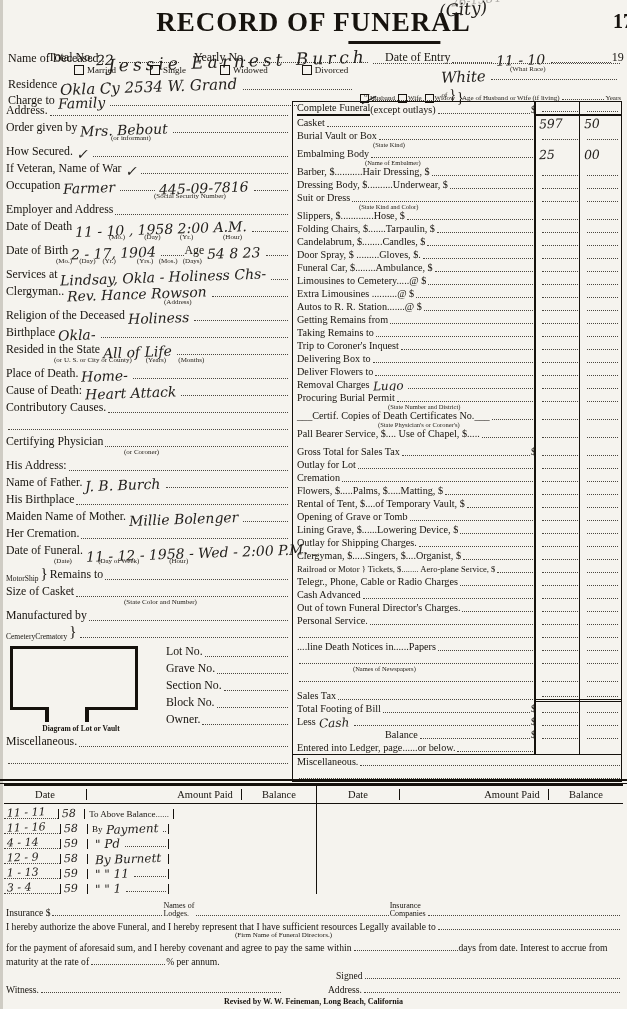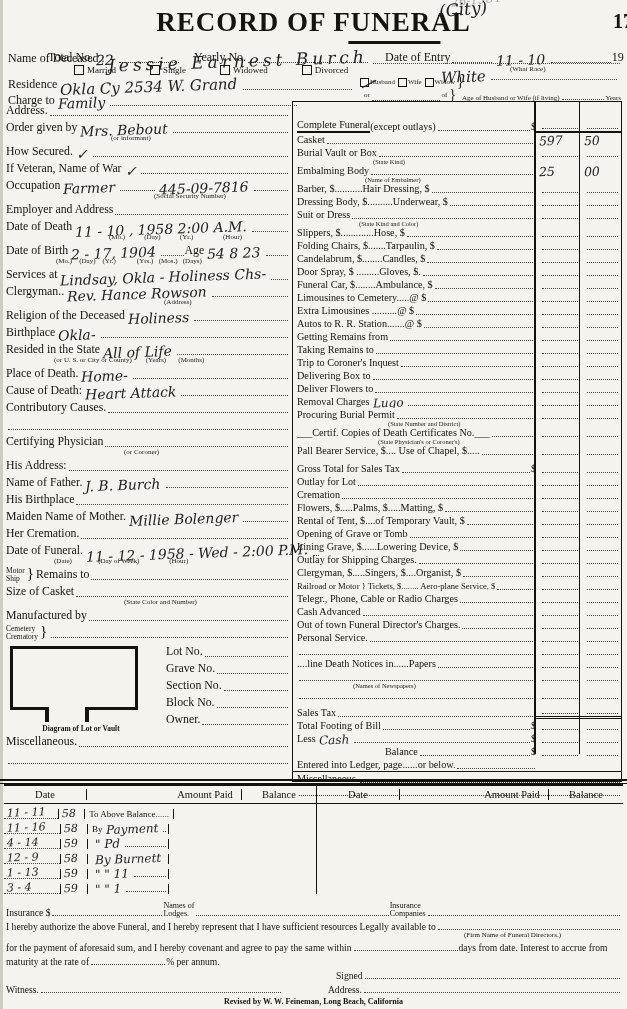--- a/index.html
+++ b/index.html
@@ -38,31 +38,31 @@
   .checked-box{position:relative;}
   .checked-box::after{content:"";position:absolute;left:-2px;top:-4px;width:16px;height:9px;border-bottom:1.6px solid #222;transform:rotate(-28deg);}
   .brace-ch{font-size:14px;margin-left:2px;}
   .tinycap{font-size:7px;color:#201c17;}
   
   .main{position:absolute;top:101px;left:6px;width:616px;height:681px;display:flex;}
   .left-col{width:283px;padding-right:3px;}
   .lrow{}
   .lline{display:flex;align-items:flex-end;height:17px;font-size:11.8px;}
   .sub{height:7px;font-size:7px;line-height:7px;white-space:pre;overflow:hidden;color:#25211b;}
-  .stack{display:flex;flex-direction:column;font-size:7.5px;line-height:7.5px;}
+  .stack{display:flex;flex-direction:row;font-size:7.5px;line-height:7.5px;}
   .brace{font-size:15px;margin:0 2px;}
   .diagram-row{display:flex;height:92px;}
   .diag-wrap{width:152px;position:relative;}
   .diag-box{position:absolute;left:4px;top:6px;width:122px;height:58px;border:3px solid #15110c;}
   .diag-leg{position:absolute;bottom:-15px;width:4px;height:15px;background:#15110c;}
   .diag-gap{position:absolute;bottom:-3px;height:3px;background:#f5f3ee;}
   .diag-cap{position:absolute;left:0;top:84px;width:150px;text-align:center;font-size:7.5px;font-weight:bold;}
   .minifields{flex:1;padding:2px 0 0 8px;}
   
-  .right-col{flex:1;border:1.4px solid #15110c;position:relative;font-size:10.2px;padding-top:18px;}
+  .right-col{flex:1;border:1.4px solid #15110c;position:relative;font-size:10.2px;padding-top:1px;}
   .vline{position:absolute;top:0;bottom:27px;width:0;border-left:1.3px solid #15110c;}
   .vl-a{right:85px;border-left:2.4px double #15110c;}
   .vl-b{right:41px;}
   .rrow{display:flex;align-items:flex-end;height:13px;line-height:12px;}
   .rlab{flex:1;display:flex;align-items:flex-end;overflow:hidden;padding-left:4px;}
   .rsub{height:5px;font-size:6.5px;line-height:5px;white-space:pre;overflow:visible;color:#25211b;}
   .amt{width:45px;display:flex;align-items:flex-end;}
   .a2{width:40px;}
   .adots{flex:1;border-bottom:1.4px dotted #4a463f;margin:0 3px 2px 6px;}
   .bar{border-bottom:2.6px solid #15110c;}
@@ -91,21 +91,21 @@
   .pc-desc{flex:1;border-right:1.3px solid #15110c;display:flex;align-items:flex-end;padding-left:4px;}
   .pc-amt{width:72px;border-right:1.3px solid #15110c;}
   .pc-bal{width:74px;}
   .pdots{flex:1;border-bottom:1.2px dotted #4a463f;margin:0 2px 2px 2px;}
   .pt-right .pbody{height:90px;}
   .hwdate{font-size:11px;}
   
   .fineprint{position:absolute;top:899px;left:6px;width:615px;font-size:9.6px;}
   .fline{display:flex;align-items:flex-end;margin-top:3px;}
   .fstack{display:flex;flex-direction:column;font-size:8px;line-height:8px;white-space:nowrap;}
-  .firm-cap{font-size:7px;text-align:right;padding-right:60px;height:7px;line-height:7px;}
+  .firm-cap{font-size:7px;text-align:center;padding-right:60px;height:7px;line-height:7px;}
   .signed-line{margin-left:330px;}
   .revision{text-align:center;font-size:8px;font-weight:bold;margin-top:2px;}
 </style>
 </head>
 <body>
 
 <div class="title-wrap">
   <div class="title">RECORD OF FUNERAL</div>
   <div class="title-underline"></div>
 </div>
@@ -149,21 +149,21 @@
         <span class="cb"></span>
         <span>Divorced</span>
       </span>
   </div>
   <div class="tline" style="top:47px;width:345px;">
     <span class="lbl">Residence</span>
     <span class="hw" style="font-size:15px;">Okla Cy 2534 W. Grand</span>
     <span class="leader"></span>
   </div>
   <div class="spouse-cluster">
-    <div class="sp-row" style="left:0;top:6px;text-align:center;">
+    <div class="sp-row" style="left:0;top:22px;text-align:center;">
       <span class="cbsm checked-box"></span>
         <span class="tinycap">Husband</span>
       <span class="cbsm" style="margin-left:3px;"></span>
         <span class="tinycap">Wife</span>
       <span class="cbsm" style="margin-left:3px;"></span>
         <span class="tinycap">Widow</span>
       <span class="brace-ch">}</span>
     </div>
     <div class="tinycap" style="position:absolute;left:150px;top:-3px;">(What Race)</div>
     <div class="sp-row" style="left:78px;top:4px;width:180px;">

